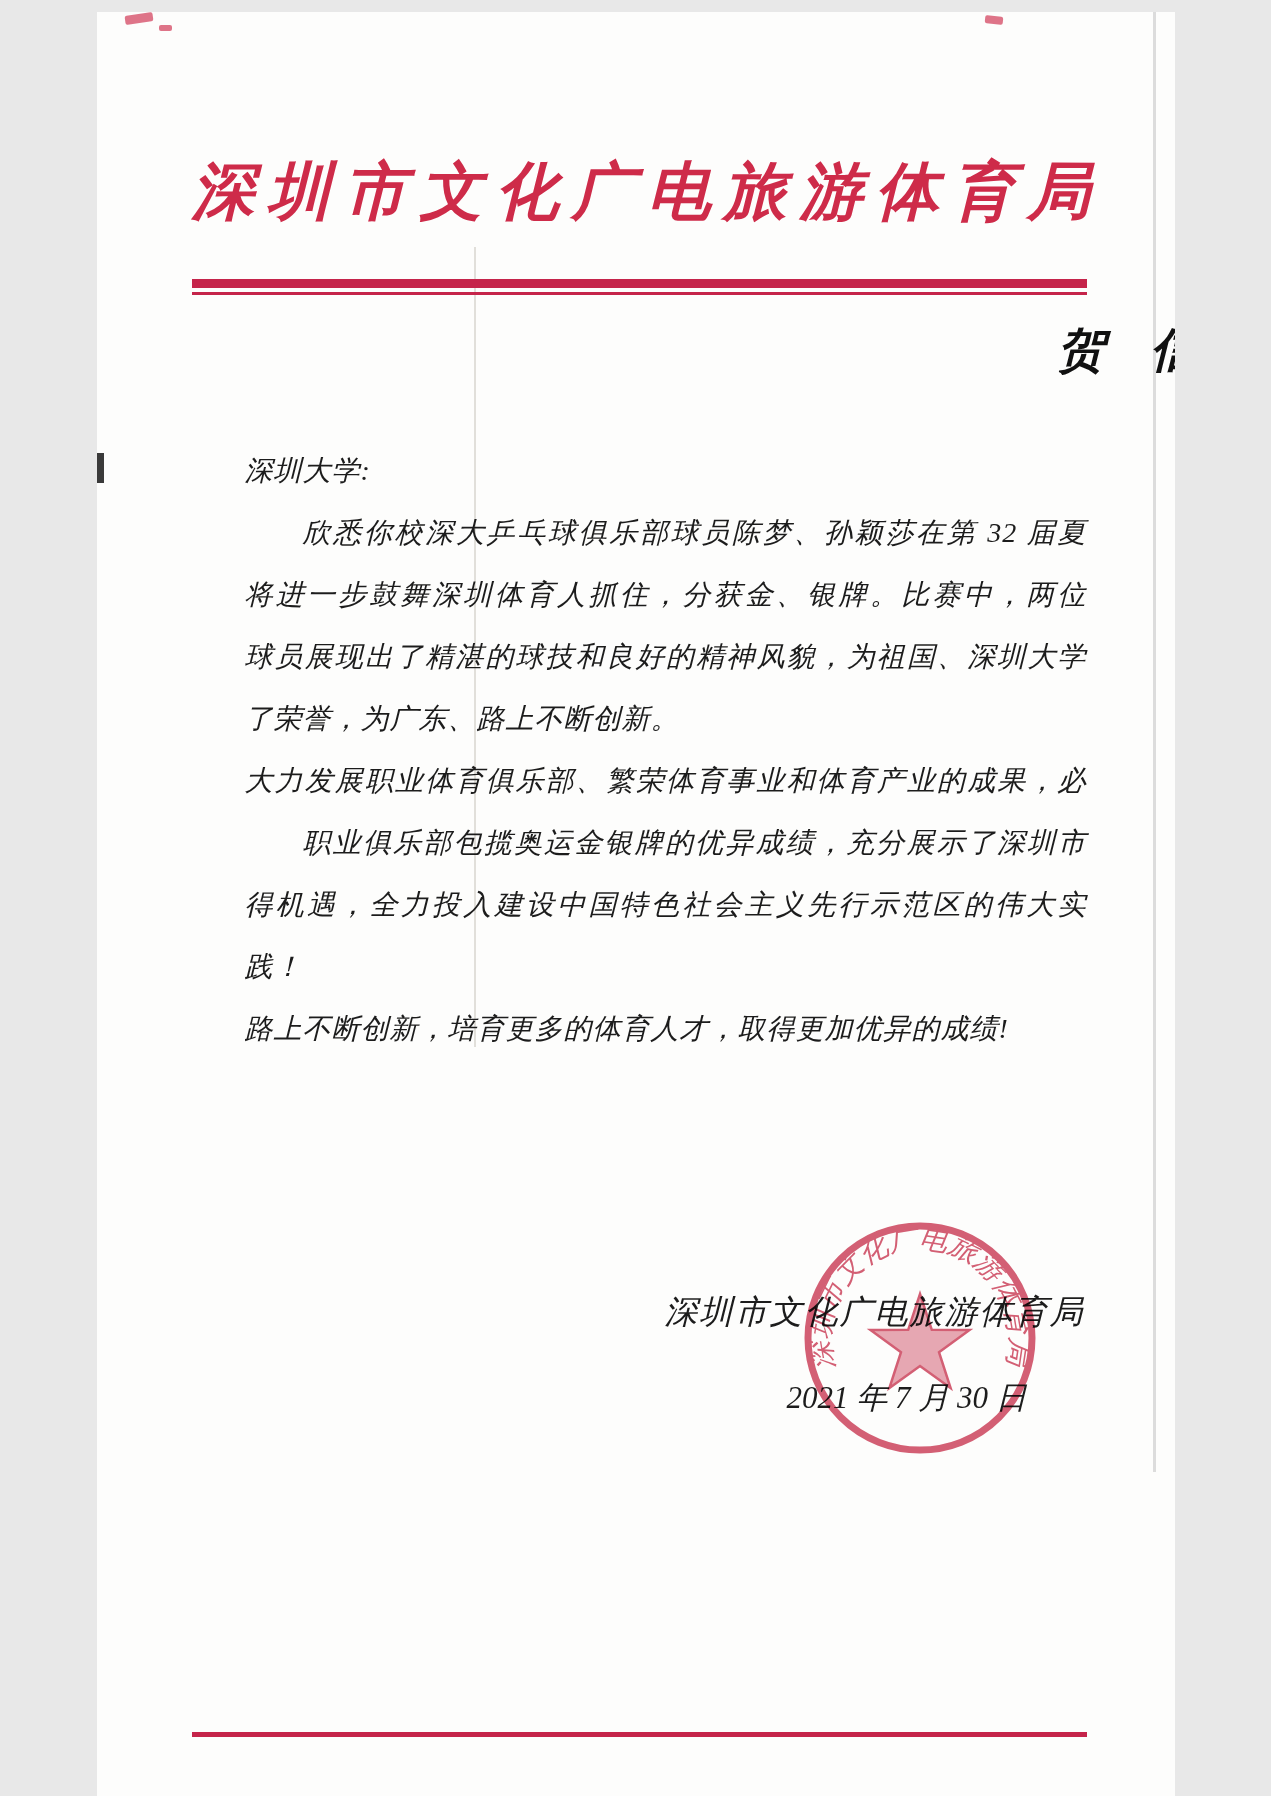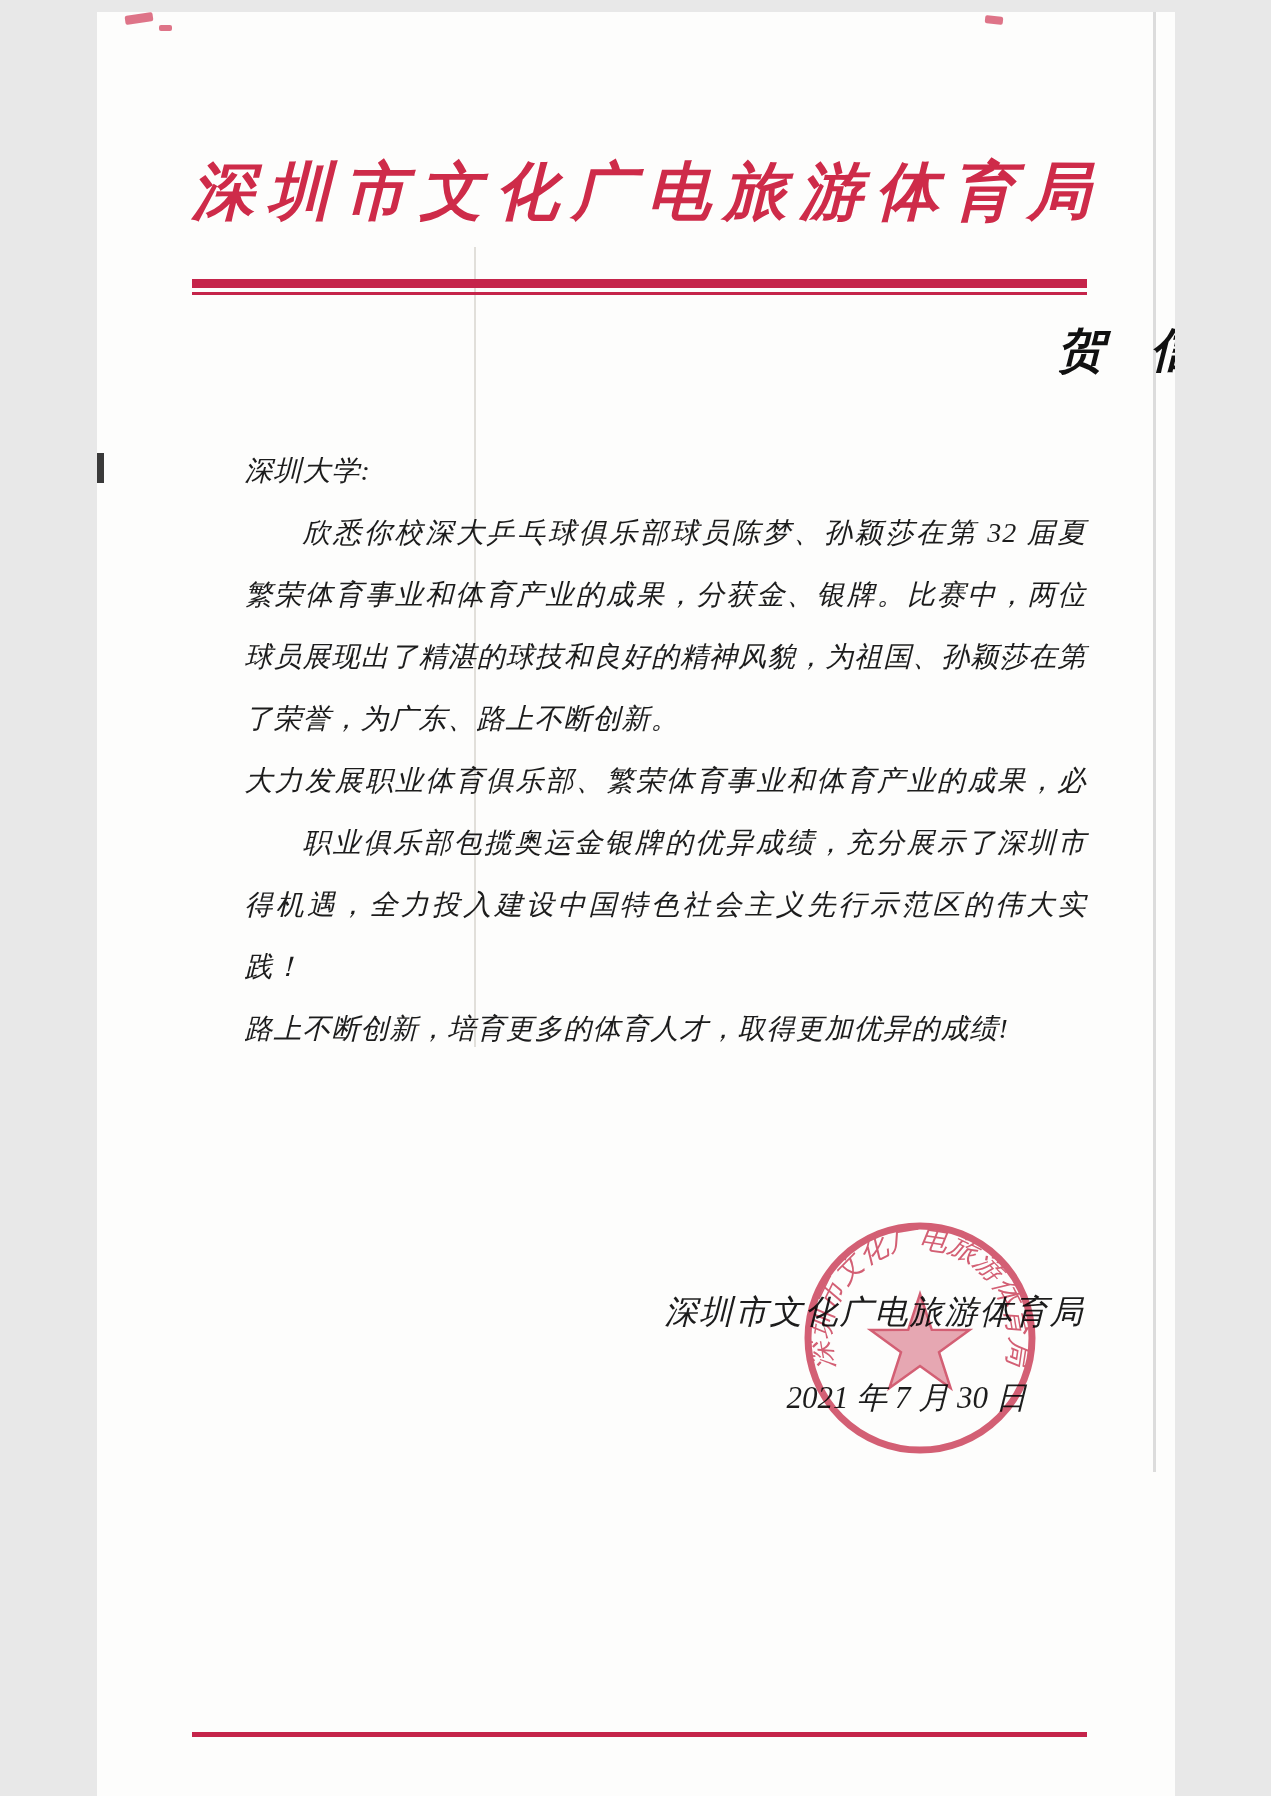--- a/index.html
+++ b/index.html
@@ -85,22 +85,22 @@
   <div class="header-title">深圳市文化广电旅游体育局</div>
   <div class="rule-thick"></div>
   <div class="rule-thin"></div>
 
   <div class="doc-title">贺 信</div>
 
   <div class="body-block">
     <div class="line last">深圳大学:</div>
 
     <div class="line just indent">欣悉你校深大乒乓球俱乐部球员陈梦、孙颖莎在第 32 届夏</div>
-    <div class="line just">繁荣体育事业和体育产业的成果，分获金、银牌。比赛中，两位</div>
-    <div class="line just">球员展现出了精湛的球技和良好的精神风貌，为祖国、孙颖莎在第</div>
+    <div class="line just">将进一步鼓舞深圳体育人抓住，分获金、银牌。比赛中，两位</div>
+    <div class="line just">球员展现出了精湛的球技和良好的精神风貌，为祖国、深圳大学</div>
     <div class="line last">了荣誉，为广东、路上不断创新。</div>
 
     <div class="line just">大力发展职业体育俱乐部、繁荣体育事业和体育产业的成果，必</div>
     <div class="line just indent">职业俱乐部包揽奥运金银牌的优异成绩，充分展示了深圳市</div>
     <div class="line just">得机遇，全力投入建设中国特色社会主义先行示范区的伟大实</div>
     <div class="line last">践！</div>
 
     <div class="line last">路上不断创新，培育更多的体育人才，取得更加优异的成绩!</div>
   </div>
 

